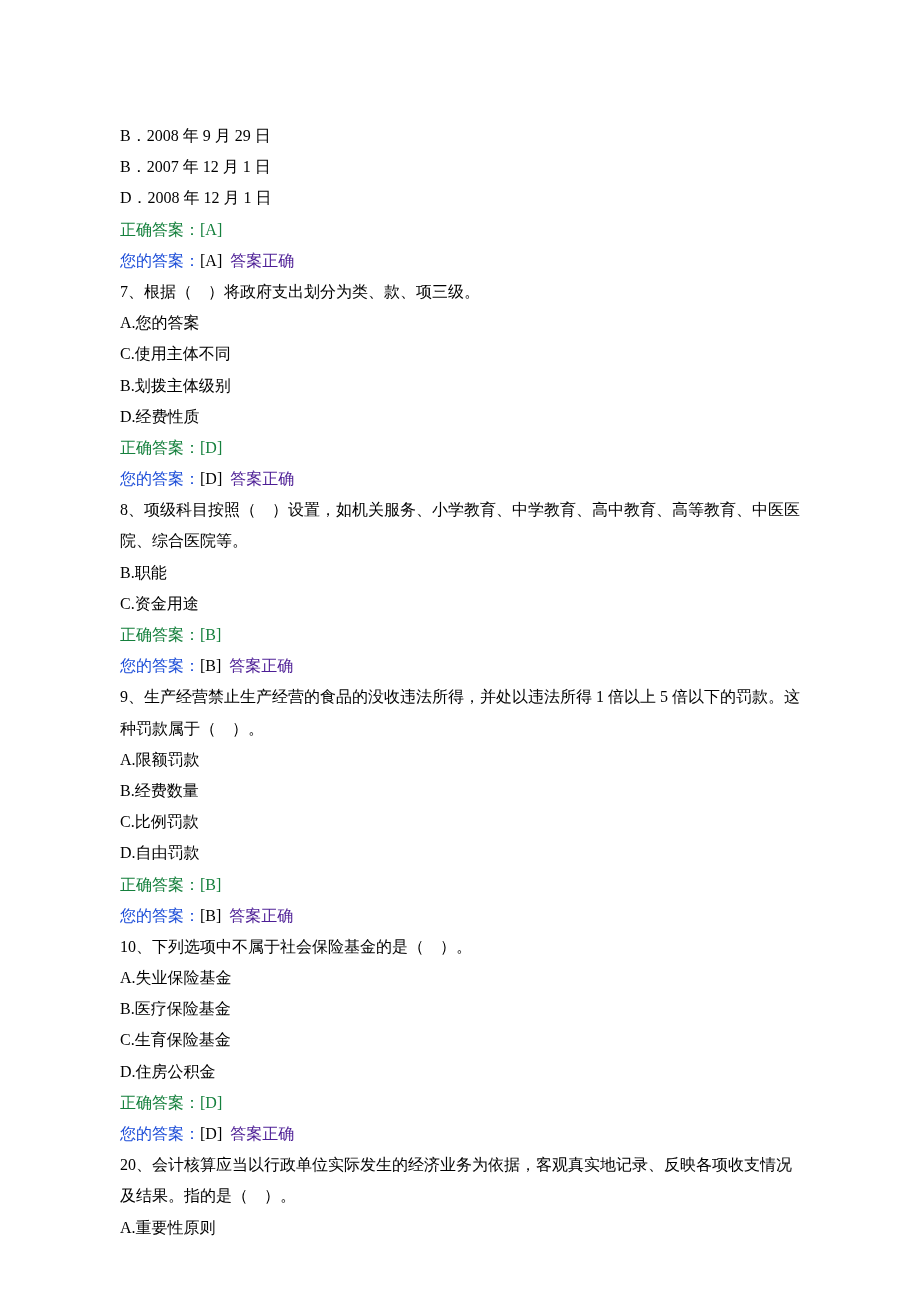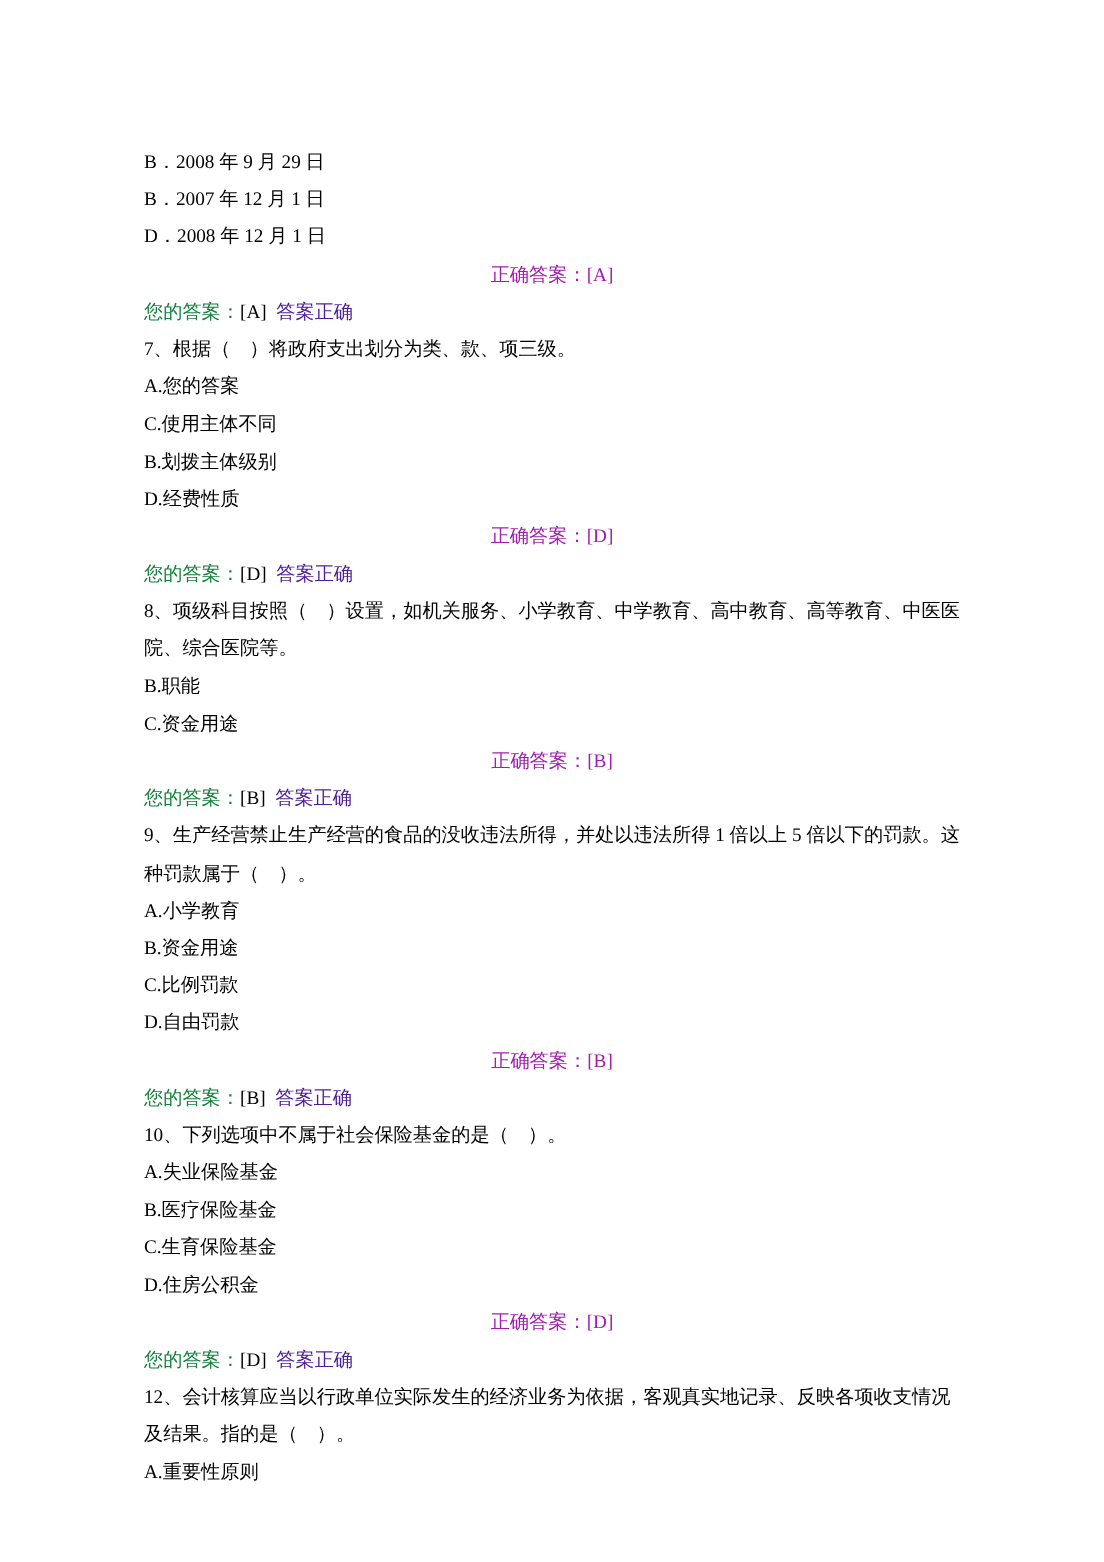--- a/index.html
+++ b/index.html
@@ -12,28 +12,27 @@
     line-height: 1.95;
     width: 920px;
   }
   .page {
     padding: 120px 120px 60px 120px;
   }
   .line {
     white-space: normal;
   }
   .correct-answer {
-    color: #a21caf;
-    text-align: center;
+    color: #15803d;
   }
   .verdict {
     color: #4c1d95;
   }
   .your-answer-label {
-    color: #15803d;
+    color: #1d4ed8;
   }
 </style>
 </head>
 <body>
 
 <div class="page">
 
   <div class="line">B．2008 年 9 月 29 日</div>
   <div class="line">B．2007 年 12 月 1 日</div>
   <div class="line">D．2008 年 12 月 1 日</div>
@@ -60,22 +59,22 @@
   <div class="line">B.职能</div>
   <div class="line">C.资金用途</div>
   <div class="line correct-answer">
     <span>正确答案：</span><span>[B]</span>
   </div>
   <div class="line">
     <span class="your-answer-label">您的答案：</span><span>[B]</span>&nbsp;&nbsp;<span class="verdict">答案正确</span>
   </div>
 
   <div class="line">9、生产经营禁止生产经营的食品的没收违法所得，并处以违法所得 1 倍以上 5 倍以下的罚款。这种罚款属于（　）。</div>
-  <div class="line">A.小学教育</div>
-  <div class="line">B.资金用途</div>
+  <div class="line">A.限额罚款</div>
+  <div class="line">B.经费数量</div>
   <div class="line">C.比例罚款</div>
   <div class="line">D.自由罚款</div>
   <div class="line correct-answer">
     <span>正确答案：</span><span>[B]</span>
   </div>
   <div class="line">
     <span class="your-answer-label">您的答案：</span><span>[B]</span>&nbsp;&nbsp;<span class="verdict">答案正确</span>
   </div>
 
   <div class="line">10、下列选项中不属于社会保险基金的是（　）。</div>
@@ -83,16 +82,16 @@
   <div class="line">B.医疗保险基金</div>
   <div class="line">C.生育保险基金</div>
   <div class="line">D.住房公积金</div>
   <div class="line correct-answer">
     <span>正确答案：</span><span>[D]</span>
   </div>
   <div class="line">
     <span class="your-answer-label">您的答案：</span><span>[D]</span>&nbsp;&nbsp;<span class="verdict">答案正确</span>
   </div>
 
-  <div class="line">12、会计核算应当以行政单位实际发生的经济业务为依据，客观真实地记录、反映各项收支情况及结果。指的是（　）。</div>
+  <div class="line">20、会计核算应当以行政单位实际发生的经济业务为依据，客观真实地记录、反映各项收支情况及结果。指的是（　）。</div>
   <div class="line">A.重要性原则</div>
 
 </div>
 
 </body></html>

